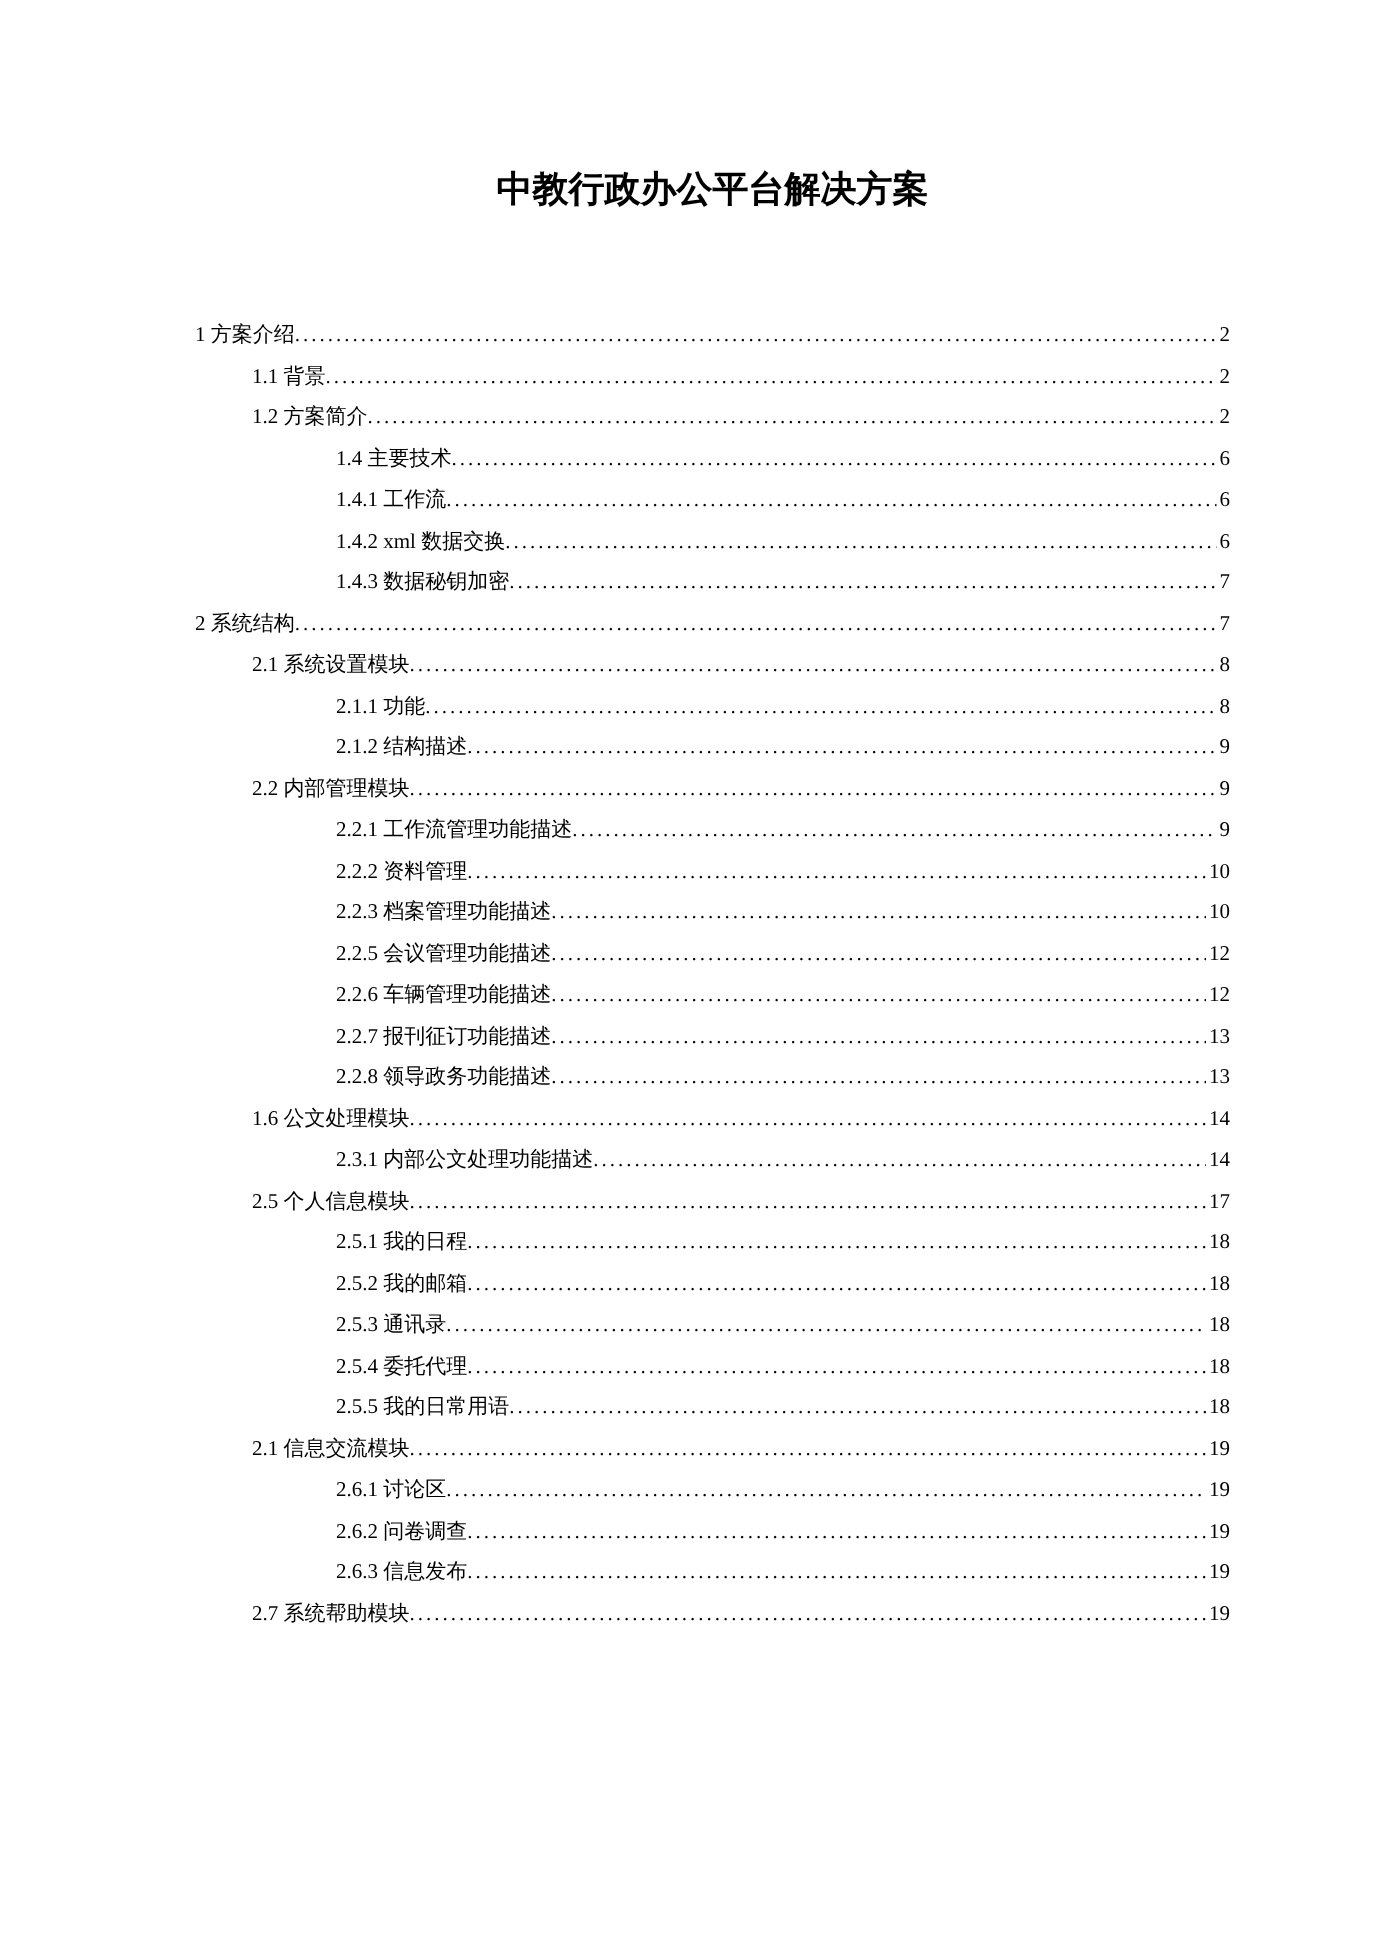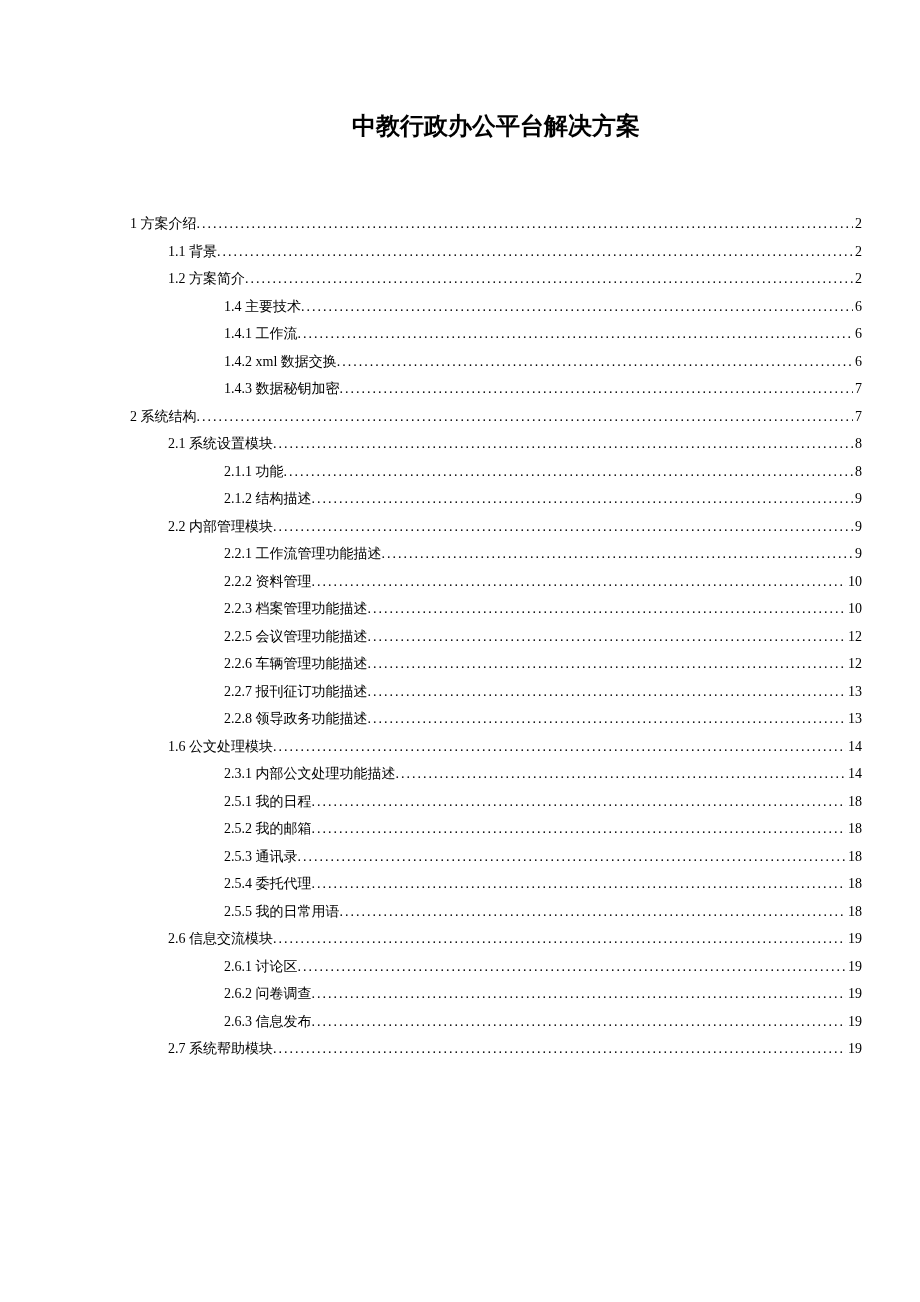--- a/index.html
+++ b/index.html
@@ -8,21 +8,21 @@
       box-sizing: border-box;
     }
     body {
       background: #ffffff;
       font-family: "SimSun", "宋体", serif;
       width: 920px;
       height: 1302px;
       position: relative;
     }
     .page {
-      padding: 110px 58px 0 130px;
+      padding: 110px 100px 0 130px;
     }
     .title {
       text-align: center;
       font-size: 24px;
       font-weight: bold;
       font-family: "SimHei", "黑体", sans-serif;
       margin-bottom: 68px;
       color: #000;
     }
     .toc {
@@ -159,20 +159,25 @@
       <div class="toc-row indent-1">
         <span class="toc-label">1.6 公文处理模块</span>
         <span class="toc-dots"></span>
         <span class="toc-page">14</span>
       </div>
       <div class="toc-row indent-2">
         <span class="toc-label">2.3.1 内部公文处理功能描述</span>
         <span class="toc-dots"></span>
         <span class="toc-page">14</span>
       </div>
+      <div class="toc-row indent-1">
+        <span class="toc-label">2.5 个人信息模块</span>
+        <span class="toc-dots"></span>
+        <span class="toc-page">17</span>
+      </div>
       <div class="toc-row indent-2">
         <span class="toc-label">2.5.1  我的日程</span>
         <span class="toc-dots"></span>
         <span class="toc-page">18</span>
       </div>
       <div class="toc-row indent-2">
         <span class="toc-label">2.5.2  我的邮箱</span>
         <span class="toc-dots"></span>
         <span class="toc-page">18</span>
       </div>
@@ -185,21 +190,21 @@
         <span class="toc-label">2.5.4  委托代理</span>
         <span class="toc-dots"></span>
         <span class="toc-page">18</span>
       </div>
       <div class="toc-row indent-2">
         <span class="toc-label">2.5.5  我的日常用语</span>
         <span class="toc-dots"></span>
         <span class="toc-page">18</span>
       </div>
       <div class="toc-row indent-1">
-        <span class="toc-label">2.6 信息交流模块</span>
+        <span class="toc-label">2.1 信息交流模块</span>
         <span class="toc-dots"></span>
         <span class="toc-page">19</span>
       </div>
       <div class="toc-row indent-2">
         <span class="toc-label">2.6.1  讨论区</span>
         <span class="toc-dots"></span>
         <span class="toc-page">19</span>
       </div>
       <div class="toc-row indent-2">
         <span class="toc-label">2.6.2  问卷调查</span>

